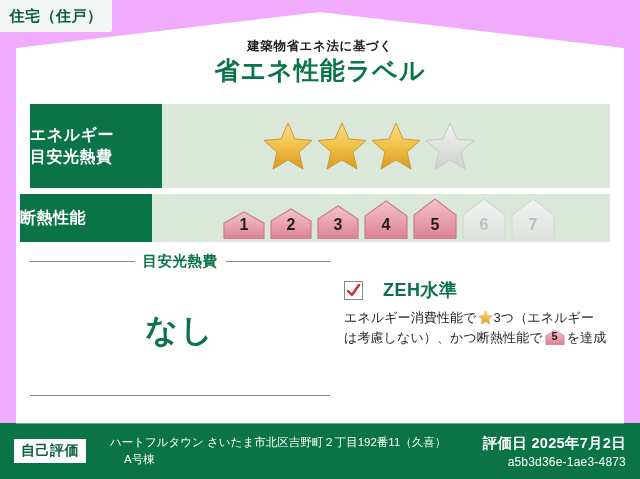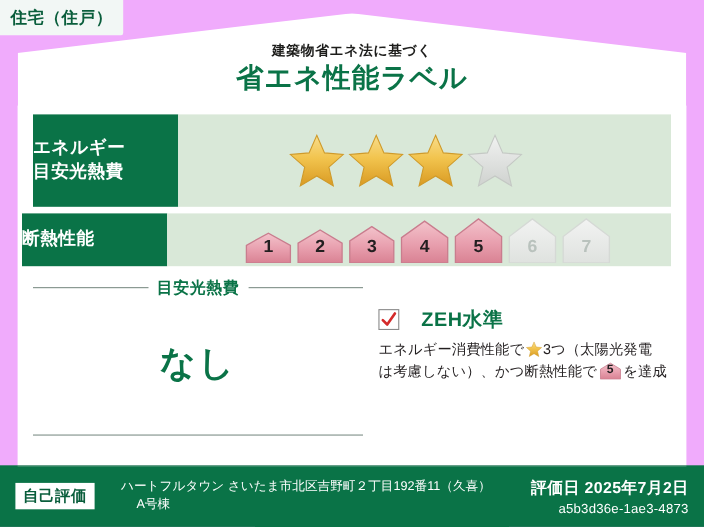--- a/index.html
+++ b/index.html
@@ -261,21 +261,21 @@
           <span class="checkbox">
             <svg width="15" height="15" viewBox="0 0 15 15">
               <path d="M2 8 L6 12 L13 2" fill="none" stroke="#d42a2a" stroke-width="2.4" stroke-linecap="round" stroke-linejoin="round"></path>
             </svg>
           </span>
           <span class="zeh-title">ZEH水準</span>
         </div>
         <div class="zeh-desc">
           <span>エネルギー消費性能で</span><svg class="inline-star" width="15" height="15" viewBox="0 0 52 50">
               <path d="M26 2 L33 18 L50 19.5 L37 31 L41 48 L26 39 L11 48 L15 31 L2 19.5 L19 18 Z" fill="url(#gA)" stroke="#cf9a2a" stroke-width="1.4"></path>
-            </svg><span>3つ（太陽光発電</span><br>
+            </svg><span>3つ（エネルギー</span><br>
           <span>は考慮しない）、かつ断熱性能で</span><span class="inline-chip"><svg width="20" height="16" viewBox="0 0 44 34">
                 <path d="M2 34 L2 14 L22 2 L42 14 L42 34 Z" fill="url(#hp)" stroke="#c97d8e" stroke-width="1.6"></path>
               </svg><span class="cnum">5</span></span><span>を達成</span>
         </div>
       </div>
 
     </div>
   </div>
 
   <div class="footer">

